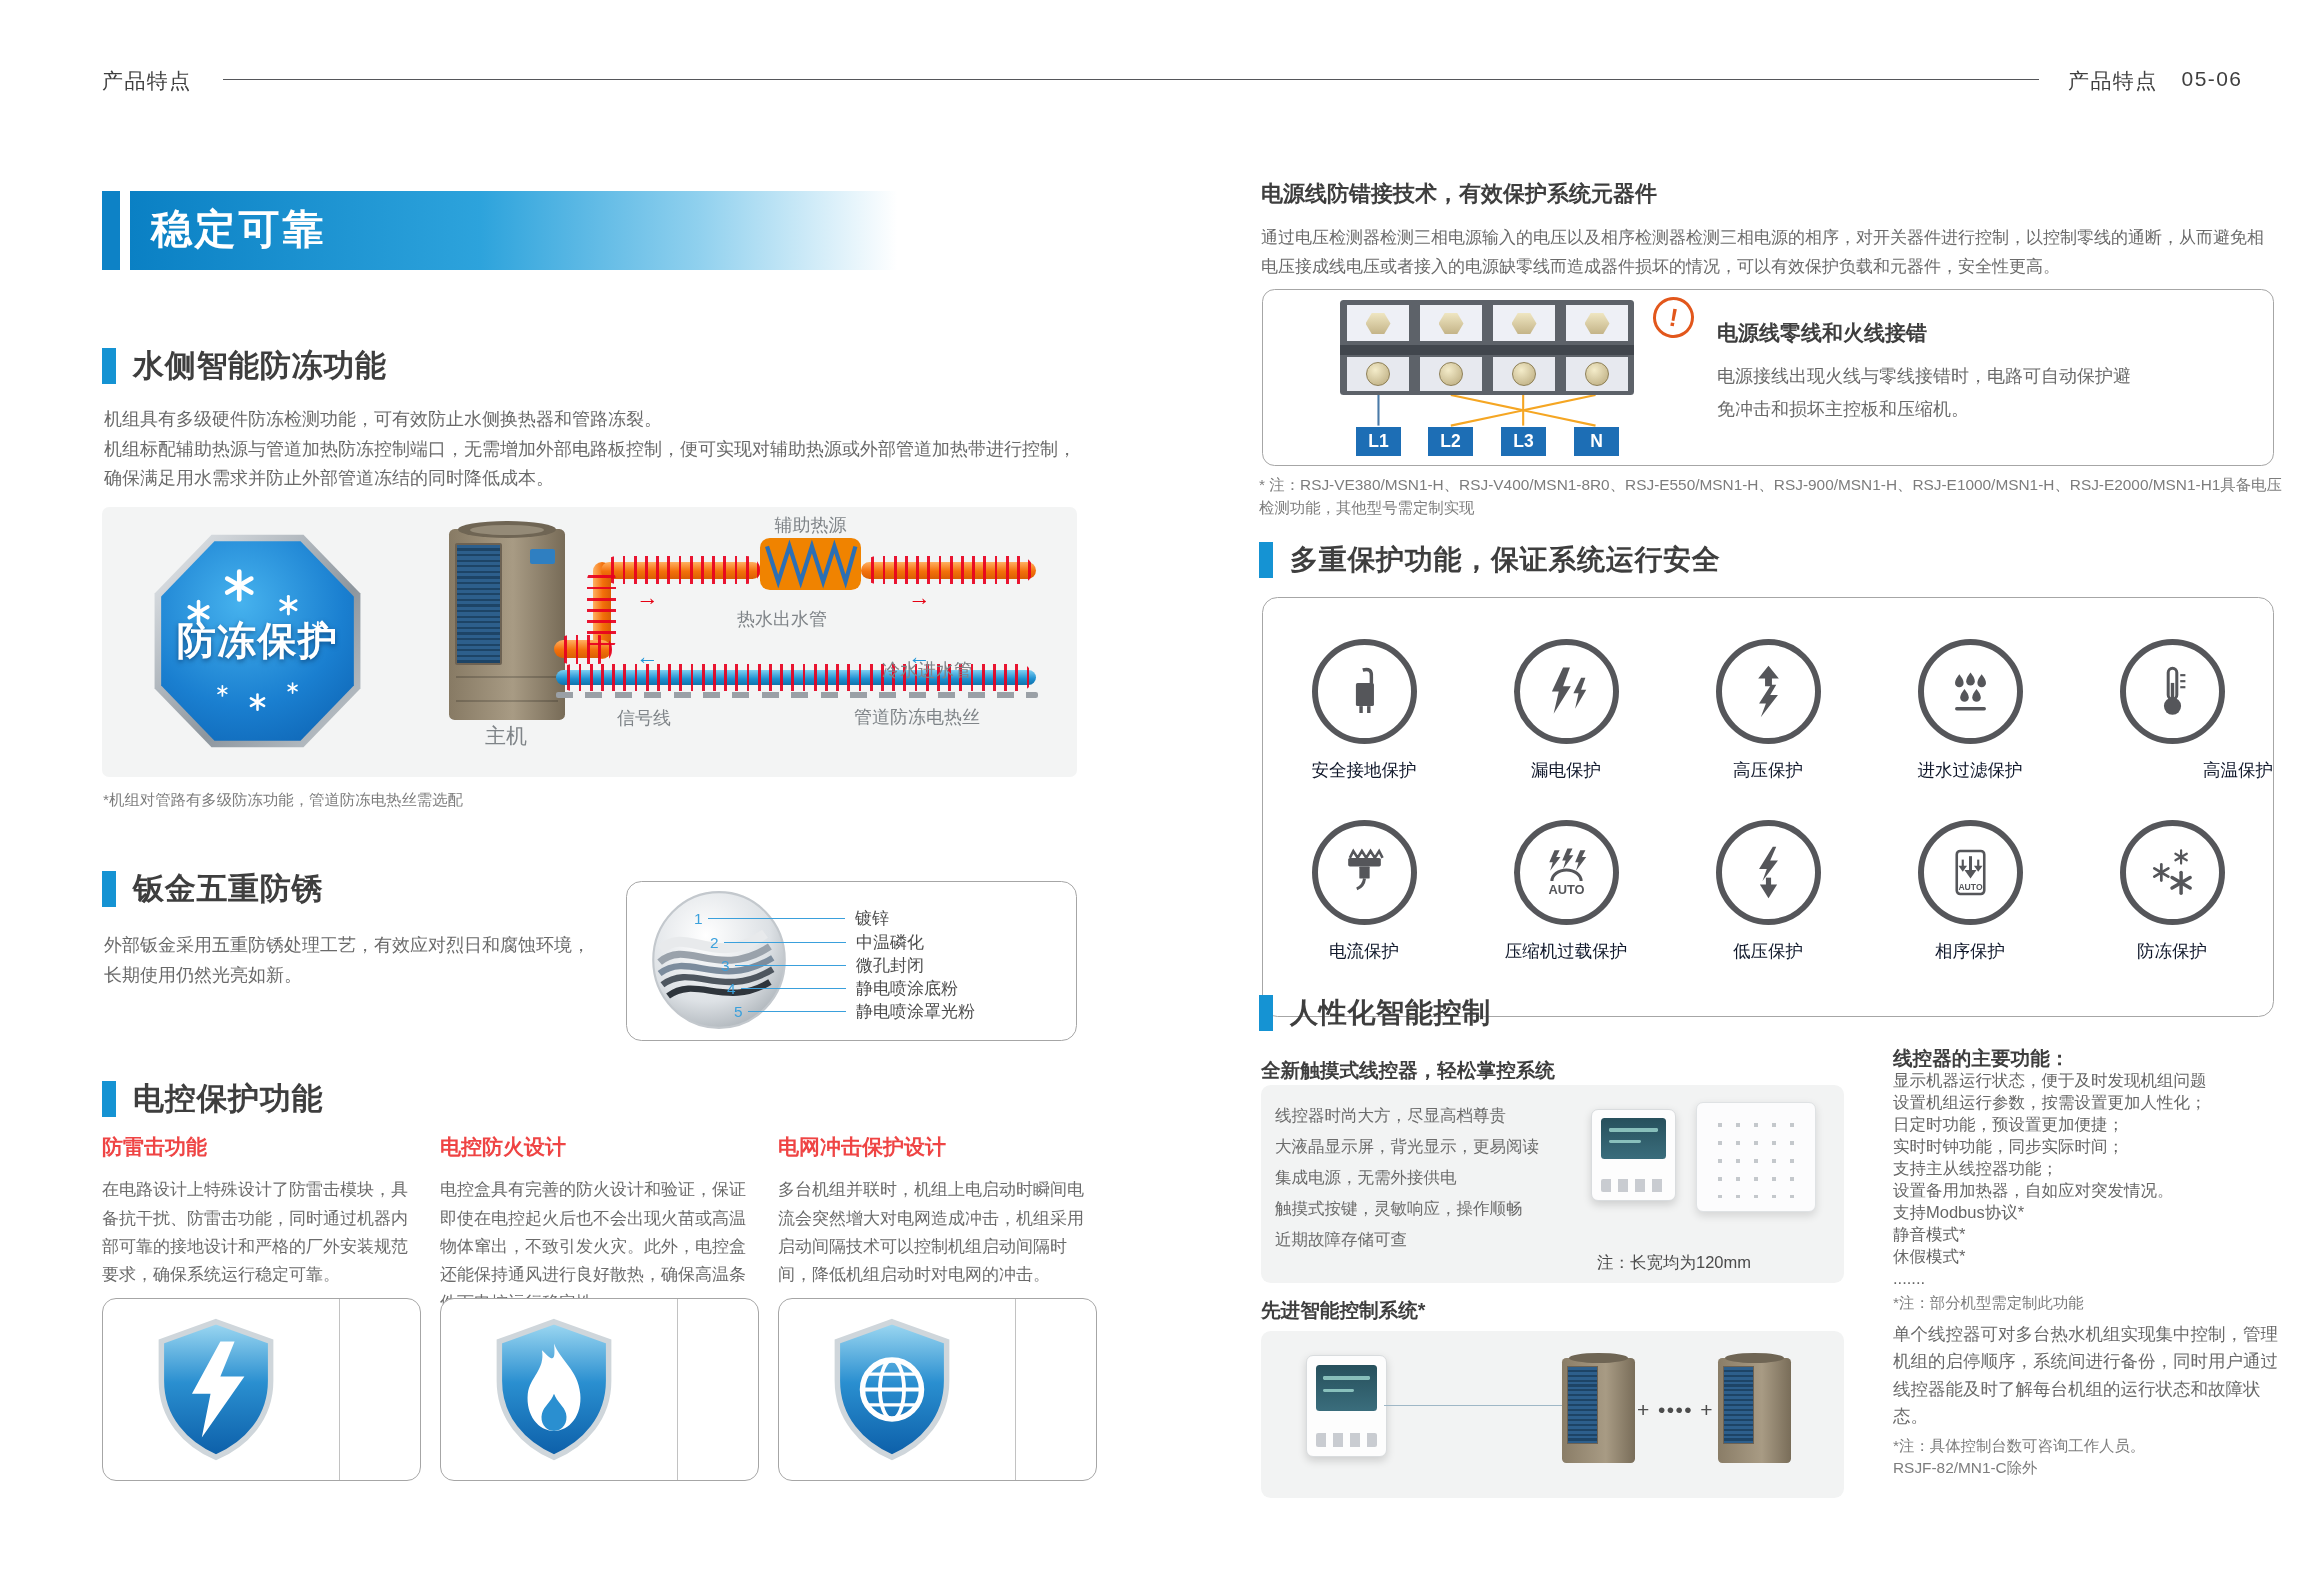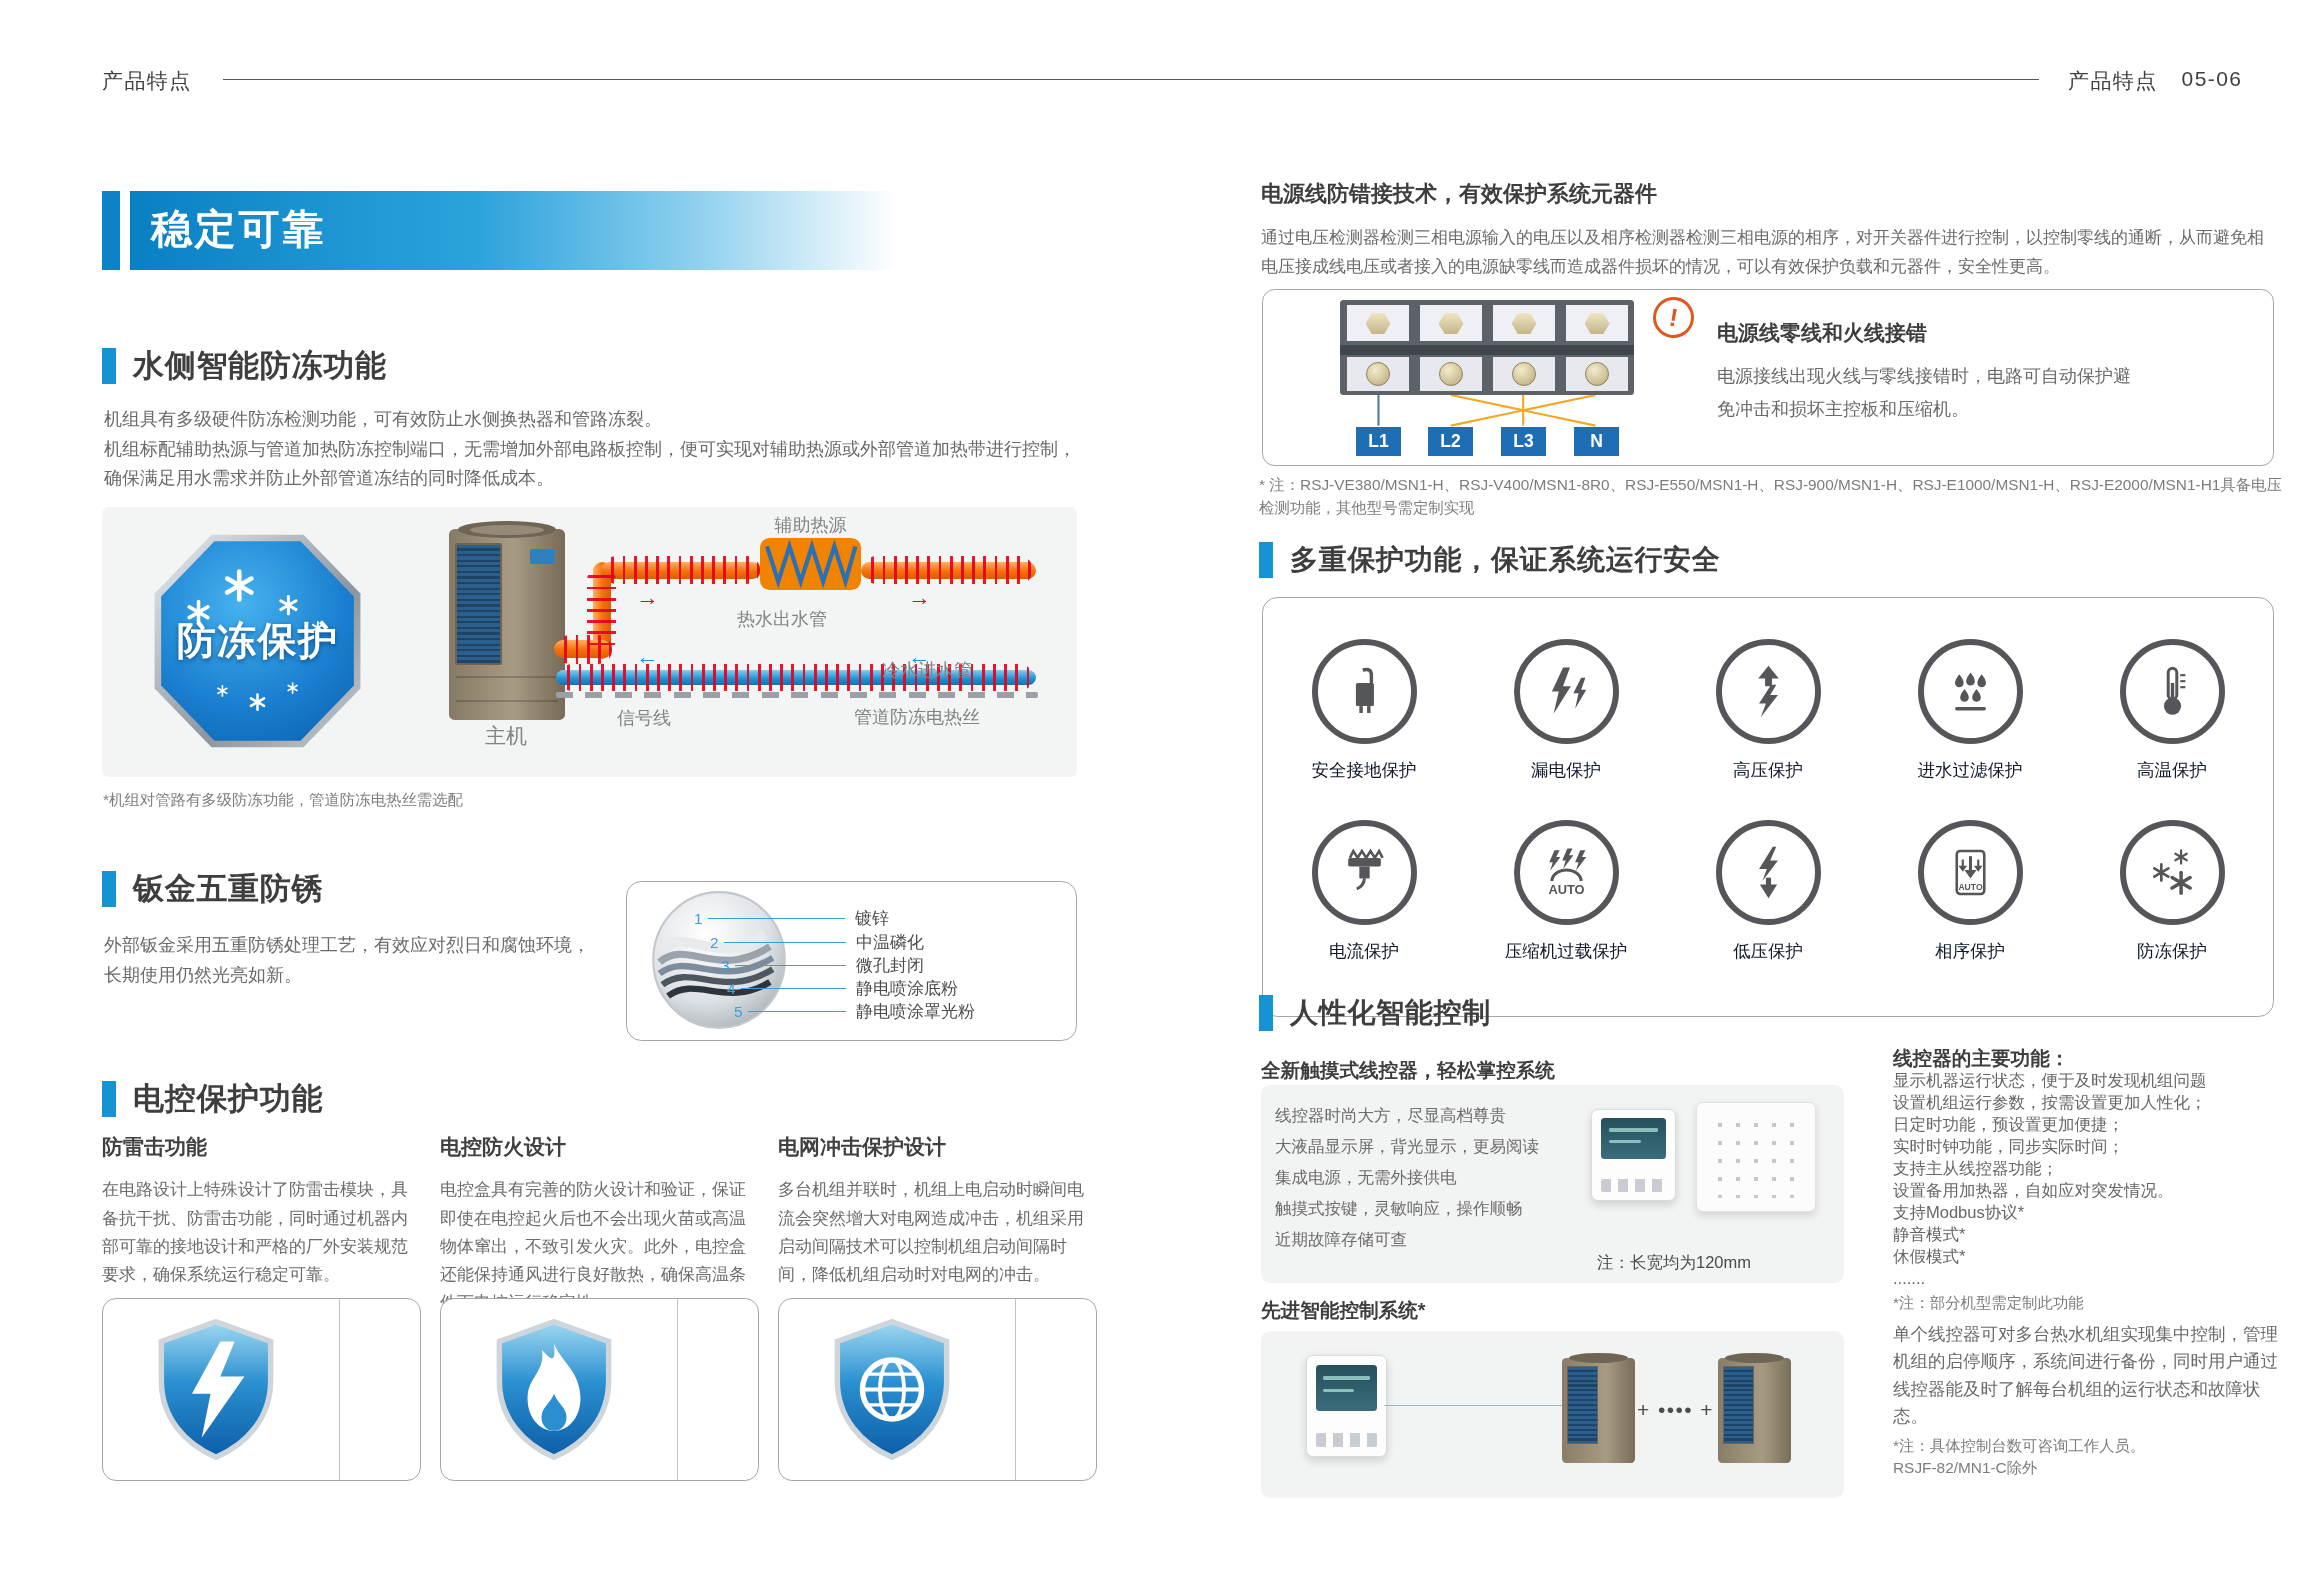--- a/index.html
+++ b/index.html
@@ -60,21 +60,21 @@
 
   
   .round-box{position:absolute;border:1.4px solid #a6a6a6;border-radius:15.4px;background:#fff;}
   .lrow{position:absolute;display:flex;align-items:center;}
   .lnum{color:#3aa0dc;font-size:15.4px;margin-right:5.6px;}
   .lline{height:1.4px;background:#3aa0dc;margin-right:9.8px;}
   .ltext{color:#4c4c4c;font-size:17px;white-space:nowrap;}
 
   
   .ecol{position:absolute;width:317px;}
-  .col-heading{font-size:21px;font-weight:600;color:#404040;margin:0 0 15.4px 0;}
+  .col-heading{font-size:21px;font-weight:600;color:#ef4444;margin:0 0 15.4px 0;}
   .col-body{font-size:17px;line-height:1.66;color:#6b6b6b;}
   .shield-box{position:absolute;width:317px;height:181px;border:1.4px solid #a6a6a6;border-radius:14px;background:#fff;}
   .shield-box::after{content:"";position:absolute;left:236px;top:0;bottom:0;width:1.4px;background:#c2c2c2;}
   .shield-box svg{position:absolute;left:43px;top:14px;}
 
   
   .tblock{position:absolute;left:77px;top:9.8px;width:294px;height:95px;background:#5d6269;border-radius:3.5px;}
   .tslot{position:absolute;top:5.6px;width:62px;height:36px;background:#eef0f6;display:flex;align-items:center;justify-content:center;}
   .nut{width:25px;height:21px;background:linear-gradient(180deg,#efe6c2,#c4b488);clip-path:polygon(25% 0,75% 0,100% 50%,75% 100%,25% 100%,0 50%);}
   .tband{position:absolute;left:0;top:45px;width:100%;height:9.8px;background:#41464d;}
@@ -391,21 +391,21 @@
           <path transform="translate(32,18)" d="M0,-8 C3,-4 5,-1 5,2 a5,5 0 1,1 -10,0 C-5,-1 -3,-4 0,-8 Z"></path>
           <path transform="translate(45,20)" d="M0,-8 C3,-4 5,-1 5,2 a5,5 0 1,1 -10,0 C-5,-1 -3,-4 0,-8 Z"></path>
           <path transform="translate(25,37)" d="M0,-8 C3,-4 5,-1 5,2 a5,5 0 1,1 -10,0 C-5,-1 -3,-4 0,-8 Z"></path>
           <path transform="translate(39,37)" d="M0,-8 C3,-4 5,-1 5,2 a5,5 0 1,1 -10,0 C-5,-1 -3,-4 0,-8 Z"></path>
           <rect x="14" y="50" width="36" height="4" rx="2"></rect>
         </g>
       </svg>
         </div>
       <div class="plab">进水过滤保护</div>
     </div>
-    <div class="pcell" style="left:808px;top:41px;">
+    <div class="pcell" style="left:808px;top:41px;text-align:right;">
       <div class="pcirc">
           <svg viewBox="0 0 64 64" width="55" height="55">
         <rect x="27" y="5" width="10" height="36" rx="5" fill="none" stroke="#55565a" stroke-width="3.5"></rect>
         <line x1="41" y1="13" x2="47" y2="13" stroke="#55565a" stroke-width="2.5"></line>
         <line x1="41" y1="20" x2="47" y2="20" stroke="#55565a" stroke-width="2.5"></line>
         <line x1="41" y1="27" x2="47" y2="27" stroke="#55565a" stroke-width="2.5"></line>
         <rect x="30" y="22" width="4" height="22" fill="#55565a"></rect>
         <circle cx="32" cy="49" r="10" fill="#55565a"></circle>
       </svg>
         </div>

